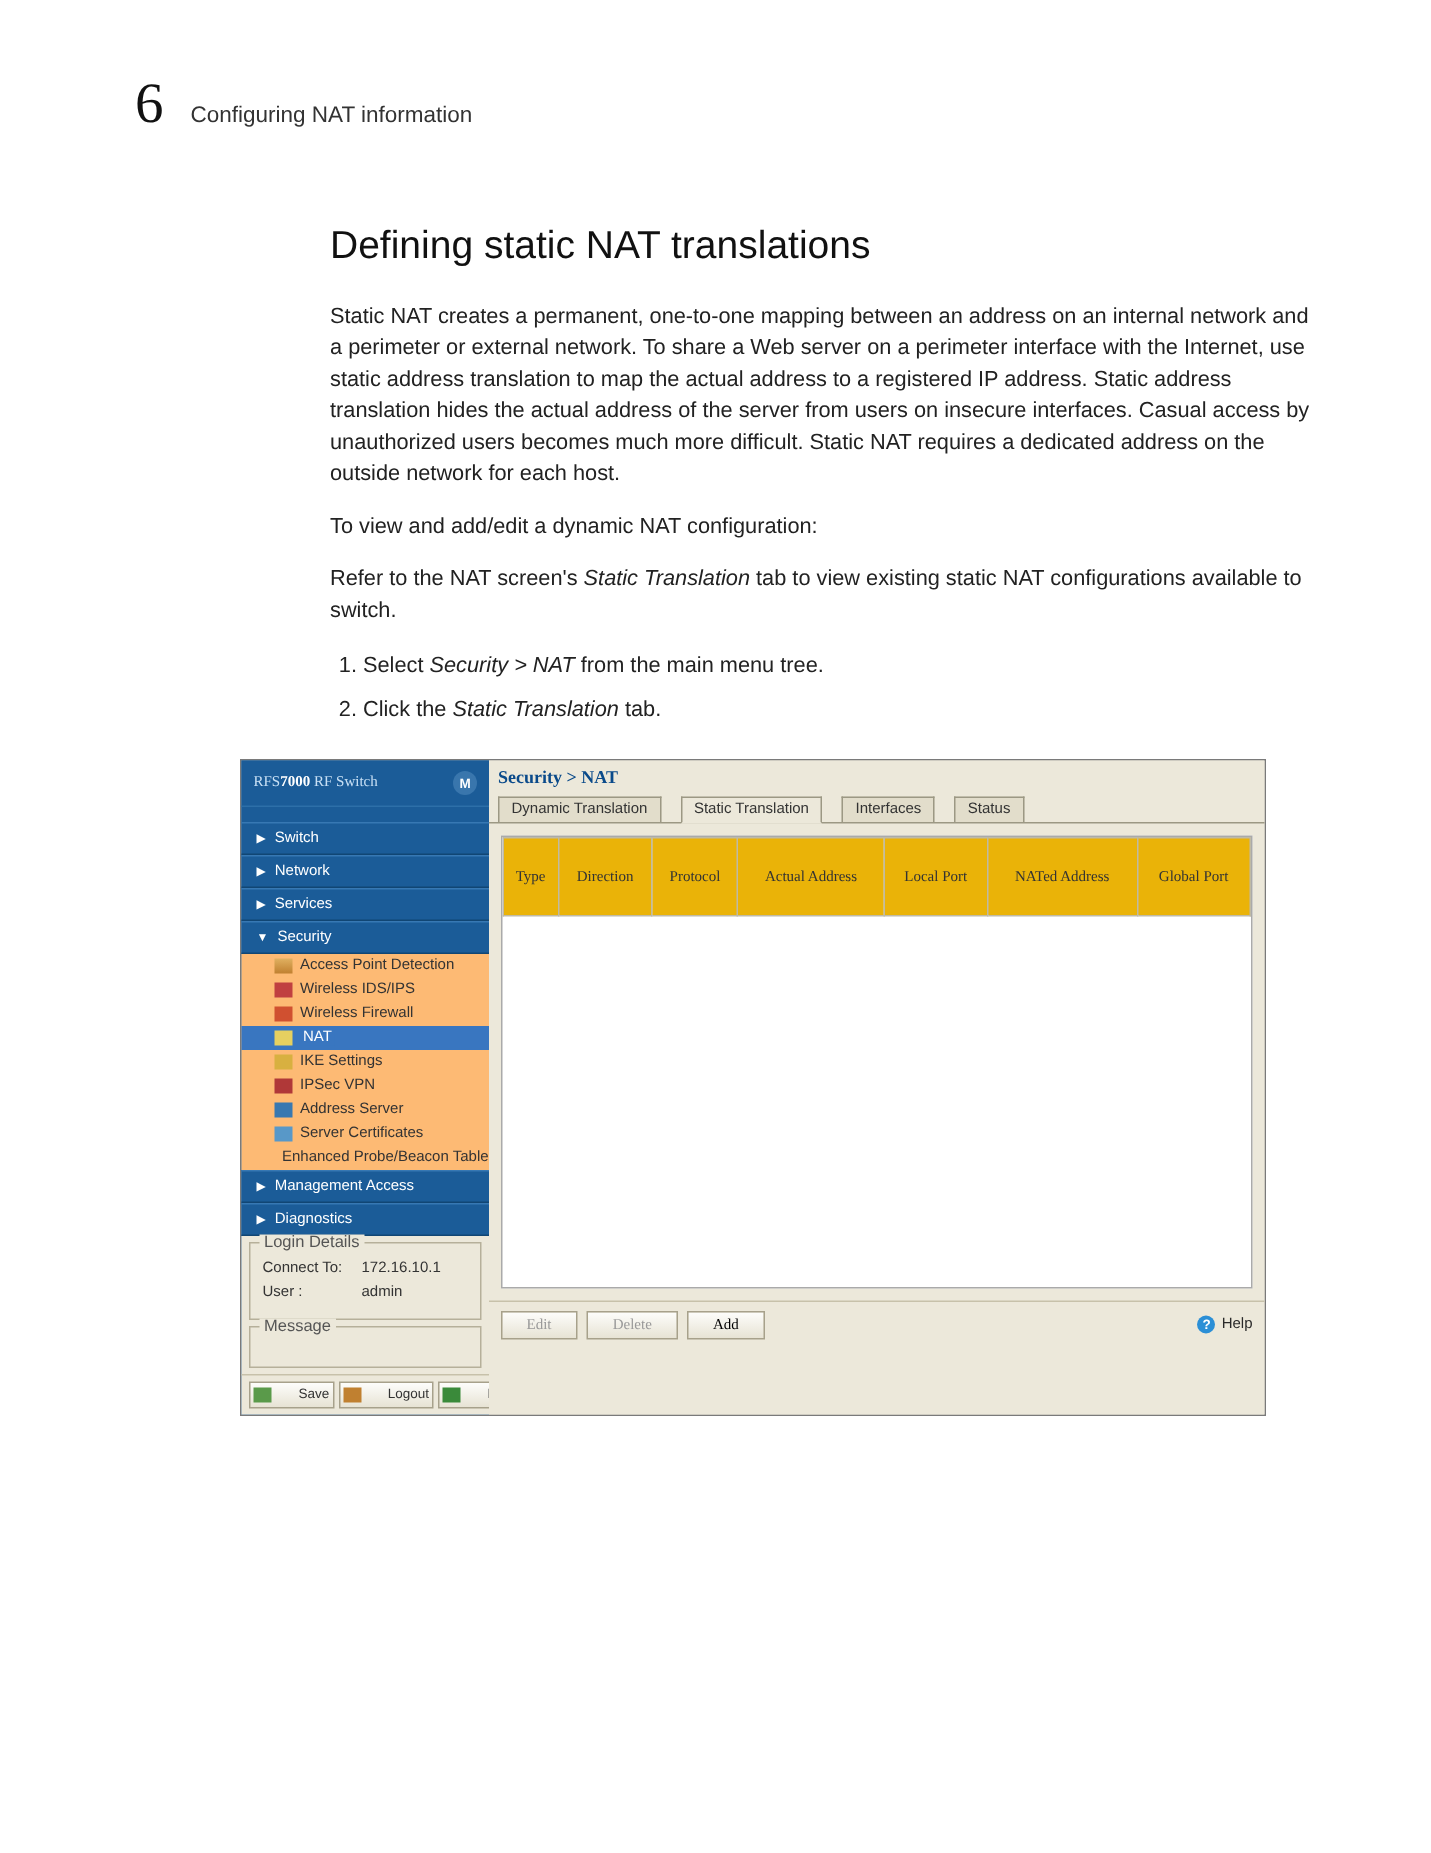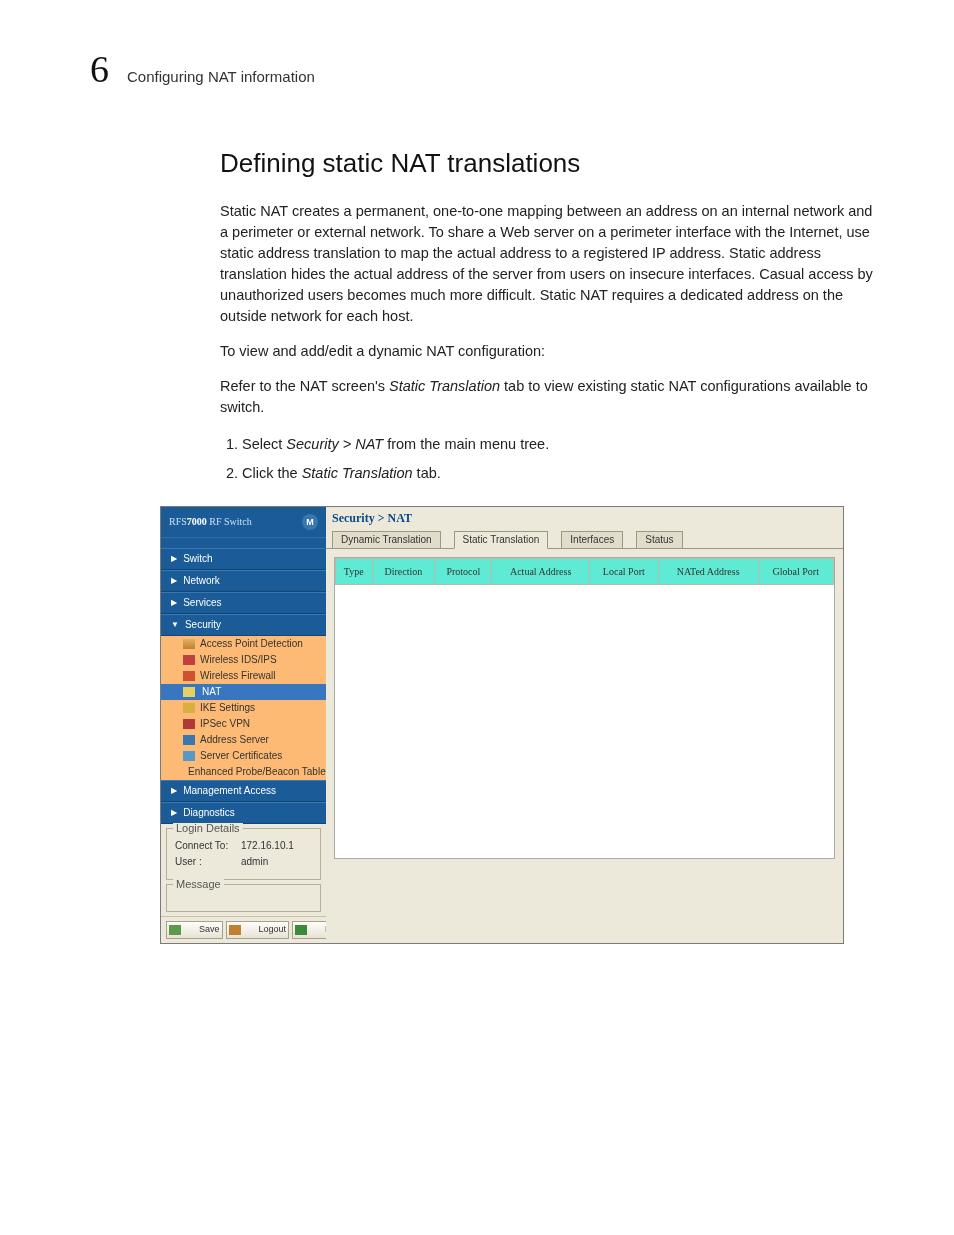--- a/index.html
+++ b/index.html
@@ -35,21 +35,21 @@
 .btnrow{display:flex;gap:3px;padding:4px 5px;border-top:1px solid #c7c1aa}
 .sbtn{flex:1;background:linear-gradient(#fdfdfb,#e7e3d4);border:1px solid #a7a18b;padding:3px 2px;display:flex;align-items:center;justify-content:center;gap:18px;cursor:pointer;font-size:9px;color:#333}
 
 .mn{flex:1;background:#ece8da;display:flex;flex-direction:column}
 .bc{color:#0a4a8a;font:700 12px Tahoma;padding:4px 6px}
 .tabs{display:flex;align-items:flex-start;padding:0 6px;border-bottom:1px solid #9c9884;gap:14px}
 .tab{padding:3px 8px;border:1px solid #9c9884;border-bottom:none;background:#e2ddcb;margin-right:-1px;font-size:10px;color:#333;cursor:pointer;position:relative;top:1px}
 .tab.act{background:#ece8da;border-bottom:1px solid #ece8da}
 .tblwrap{margin:8px;border:1px solid #aaa;background:#fff;height:300px;overflow:hidden}
 table{width:100%;border-collapse:collapse;font:400 10px Tahoma;color:#333}
-th{background:#5eead4;border:1px solid #bfbaa5;padding:7px 2px;font-weight:400;}
+th{background:#eab308;border:1px solid #bfbaa5;padding:20px 2px;font-weight:400;}
 .foot{display:flex;justify-content:space-between;align-items:center;padding:6px 8px;border-top:1px solid #c7c1aa}
 .fbtn{background:linear-gradient(#fdfdfb,#e7e3d4);border:1px solid #a7a18b;padding:3px 16px;font:400 10px Tahoma;cursor:pointer;margin-right:4px}
 .fbtn[disabled]{color:#999;cursor:default}
 .help{display:flex;align-items:center;gap:4px;font-size:10px}
 .hqi{width:12px;height:12px;border-radius:50%;background:#2b8fd6;color:#fff;display:flex;align-items:center;justify-content:center;font:700 9px Arial}
 
 .ic-ap{background:linear-gradient(#e0b060,#c08030)}
 .ic-ids{background:#c04040}
 .ic-fw{background:#d05030}
 .ic-nat{background:#e6d060}
@@ -203,17 +203,28 @@
               <th>Direction</th>
               <th>Protocol</th>
               <th>Actual Address</th>
               <th>Local Port</th>
               <th>NATed Address</th>
               <th>Global Port</th>
             </tr>
               </thead>
           </table>
         </div>
+        <div class="foot">
+          <div>
+            <button class="fbtn" disabled="">Edit</button>
+            <button class="fbtn" disabled="">Delete</button>
+            <button class="fbtn">Add</button>
+          </div>
+          <div class="help">
+            <span class="hqi">?</span>
+            <span>Help</span>
+          </div>
+        </div>
       </div>
 
     </div>
   </div>
 </div>
 
 </body></html>

